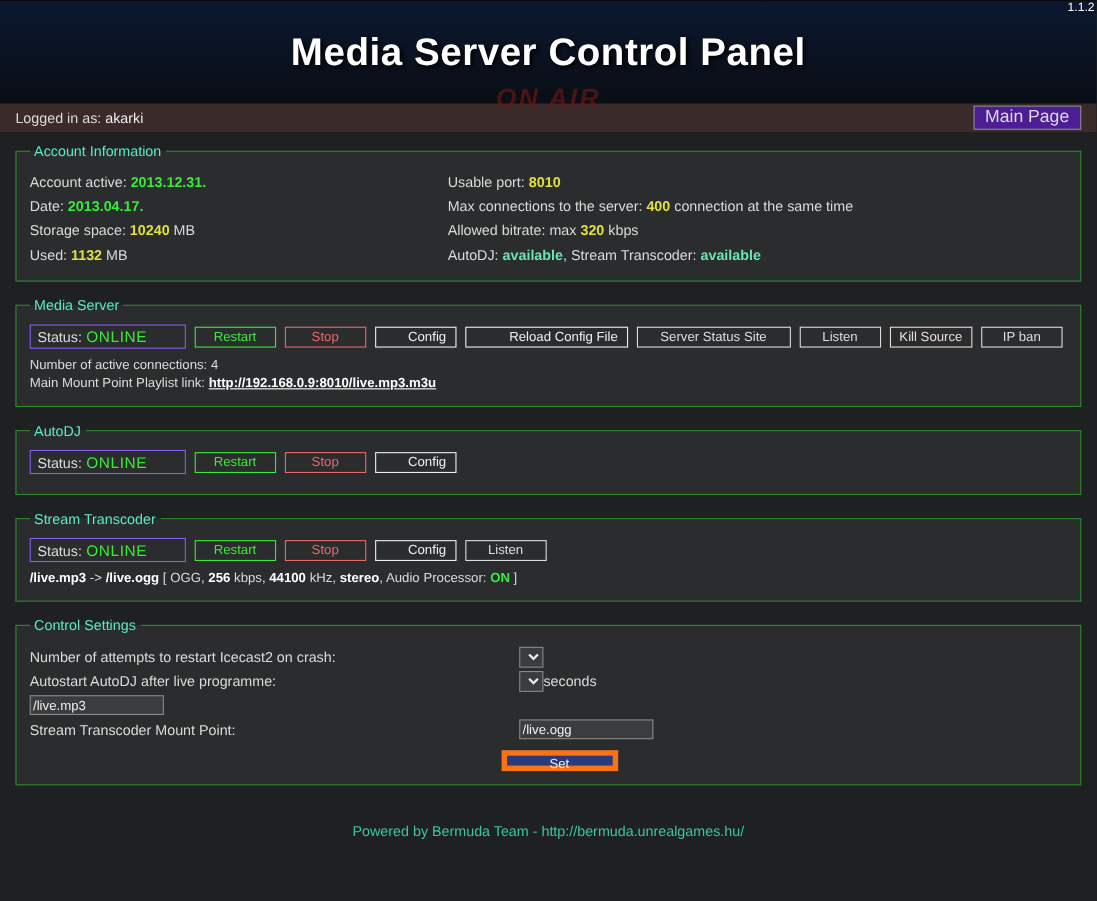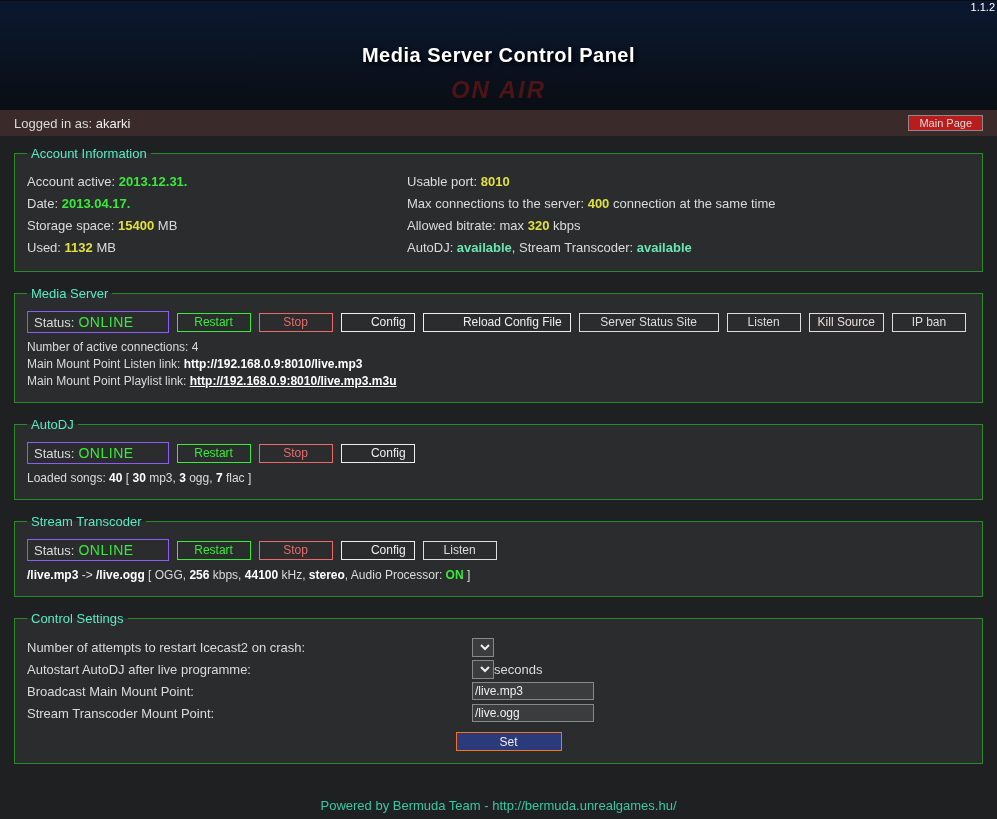--- a/index.html
+++ b/index.html
@@ -1,23 +1,23 @@
 <!DOCTYPE html>
 <html><head>
 <meta charset="utf-8">
 <style>
 * { box-sizing: border-box; margin: 0; padding: 0; }
 body { background: #1e2022; color: #dadcda; font-family: Verdana, sans-serif; font-size: 12px; width: 997px; height: 819px; overflow: hidden; }
-.header { width: 100%; height: 110px; background: linear-gradient(180deg, #0a1830 0%, #0a0e14 100%); position: relative; display: flex; align-items: center; justify-content: center; border-top: 1px solid #0a0a10; }
+.header { width: 100%; height: 94px; background: linear-gradient(180deg, #0a1830 0%, #0a0e14 100%); position: relative; display: flex; align-items: center; justify-content: center; border-top: 1px solid #0a0a10; }
 .version { position: absolute; top: 0; right: 2px; color: #fff; font-size: 11px; }
-.page-title { font-size: 20px; font-weight: bold; color: #fff; text-shadow: 2px 2px 4px #000; letter-spacing: 0.5px; }
+.page-title { font-size: 35px; font-weight: bold; color: #fff; text-shadow: 2px 2px 4px #000; letter-spacing: 0.5px; }
 .onair { position: absolute; top: 75px; left: 50%; transform: translateX(-50%); color: #6a1614; font-weight: bold; font-size: 24px; letter-spacing: 2px; opacity: 0.7; font-style: italic; }
 .login-bar { background: #3a2a2a; color: #dadcda; font-size: 13px; padding: 4px 14px; display: flex; align-items: center; justify-content: space-between; height: 26px; }
 .login-bar .user { color: #eee; }
-.mainpage-btn { background: #b91c1c; border: 1px solid #8a8a8a; color: #dadcda; font-size: 11px; padding: 1px 10px; cursor: pointer; }
+.mainpage-btn { background: #4c1d95; border: 1px solid #8a8a8a; color: #dadcda; font-size: 16px; padding: 1px 10px; cursor: pointer; }
 .content { padding: 10px 14px; }
 fieldset { border: 1px solid #2a8a2a; border-radius: 0; background: #2a2c2e; margin-bottom: 14px; padding: 10px 12px 12px 12px; position: relative; }
 legend { color: #5aeac0; font-size: 13px; padding: 0 4px; background: transparent; }
 .row2 { display: flex; }
 .col { flex: 1; font-size: 13px; line-height: 22px; }
 .label { color: #dadcda; }
 .hl-yellow { color: #e0e040; font-weight: bold; margin-top: 40px; }
 .hl-green { color: #3aea3a; font-weight: bold; }
 .hl-lightgreen { color: #6ae6b0; font-weight: bold; }
 .status-row { display: flex; align-items: center; gap: 8px; margin-bottom: 6px; flex-wrap: wrap; }
@@ -30,21 +30,21 @@
 .btn-grey { border-color: #aaa; color: #ddd; background: #2a2c2e; }
 .btn-red2 { border-color: #ea3a3a; background: #6a1a1a; color: #eadada; }
 .info-line { font-size: 12px; line-height: 17px; color: #dadcda; }
 .info-line .wb { color: #fff; font-weight: bold; }
 .info-line a { color: #fff; font-weight: bold; text-decoration: underline; }
 .settings-row { display: flex; align-items: center; font-size: 13px; height: 22px; }
 .settings-row .slabel { width: 445px; }
 select, input[type=text] { background: #3a3c3e; border: 1px solid #888; color: #eee; font-size: 12px; padding: 1px 2px; font-family: Verdana, sans-serif; }
 select { width: 22px; height: 19px; }
 input[type=text] { width: 122px; height: 18px; }
-.set-btn { border: 1px solid #f97316; background: #2a3a7a; color: #eee; width: 106px; height: 19px; font-size: 12px; cursor: pointer; }
+.set-btn { border: 5px solid #f97316; background: #2a3a7a; color: #eee; width: 106px; height: 19px; font-size: 12px; cursor: pointer; }
 .set-wrap { display: flex; justify-content: center; padding-top: 8px; margin-left: 20px; }
 .footer { text-align: center; color: #3ac6a0; font-size: 13px; padding: 10px 0; }
 .footer a { color: #3ac6a0; text-decoration: none; }
 </style>
 </head>
 <body>
 
 <div class="header">
   <span class="version">1.1.2</span>
   <div class="page-title">Media Server Control Panel</div>
@@ -57,21 +57,21 @@
 </div>
 
 <div class="content">
 
 <fieldset>
   <legend>Account Information</legend>
   <div class="row2">
     <div class="col" style="flex:0 0 380px;">
       <div><span class="label">Account active: </span><span class="hl-green">2013.12.31.</span></div>
       <div><span class="label">Date: </span><span class="hl-green">2013.04.17.</span></div>
-      <div><span class="label">Storage space: </span><span class="hl-yellow">15400</span><span> MB</span></div>
+      <div><span class="label">Storage space: </span><span class="hl-yellow">10240</span><span> MB</span></div>
       <div><span class="label">Used: </span><span class="hl-yellow">1132</span><span> MB</span></div>
     </div>
     <div class="col">
       <div><span class="label">Usable port: </span><span class="hl-yellow">8010</span></div>
       <div><span class="label">Max connections to the server: </span><span class="hl-yellow">400</span><span> connection at the same time</span></div>
       <div><span class="label">Allowed bitrate: max </span><span class="hl-yellow">320</span><span> kbps</span></div>
       <div><span class="label">AutoDJ: </span><span class="hl-lightgreen">available</span><span>, Stream Transcoder: </span><span class="hl-lightgreen">available</span></div>
     </div>
   </div>
 </fieldset>
@@ -86,37 +86,33 @@
     <button class="cmd btn-green">Restart</button>
     <button class="cmd btn-red">Stop</button>
     <button class="cmd btn-blue">Config</button>
     <button class="cmd btn-blue" style="min-width:148px;">Reload Config File</button>
     <button class="cmd btn-grey" style="min-width:140px;">Server Status Site</button>
     <button class="cmd btn-grey">Listen</button>
     <button class="cmd btn-red2">Kill Source</button>
     <button class="cmd btn-grey">IP ban</button>
   </div>
   <div class="info-line"><span>Number of active connections: </span><span>4</span></div>
-  <div class="info-line"><span>Main Mount Point Listen link: </span><span class="wb">http://192.168.0.9:8010/live.mp3</span></div>
   <div class="info-line"><span>Main Mount Point Playlist link: </span><a href="#">http://192.168.0.9:8010/live.mp3.m3u</a></div>
 </fieldset>
 
 <fieldset>
   <legend>AutoDJ</legend>
   <div class="status-row">
     <span class="status-box">
           <span>Status: </span>
           <span class="online">ONLINE</span>
         </span>
     <button class="cmd btn-green">Restart</button>
     <button class="cmd btn-red">Stop</button>
     <button class="cmd btn-blue">Config</button>
-  </div>
-  <div class="info-line">
-    <span>Loaded songs: </span><span class="wb">40</span><span> [ </span><span class="wb">30</span><span> mp3, </span><span class="wb">3</span><span> ogg, </span><span class="wb">7</span><span> flac ]</span>
   </div>
 </fieldset>
 
 <fieldset>
   <legend>Stream Transcoder</legend>
   <div class="status-row">
     <span class="status-box">
           <span>Status: </span>
           <span class="online">ONLINE</span>
         </span>
@@ -135,21 +131,20 @@
   <div class="settings-row">
     <span class="slabel">Number of attempts to restart Icecast2 on crash:</span>
     <select><option>50</option></select>
   </div>
   <div class="settings-row">
     <span class="slabel">Autostart AutoDJ after live programme:</span>
     <select><option>4</option></select>
     <span> seconds</span>
   </div>
   <div class="settings-row">
-    <span class="slabel">Broadcast Main Mount Point:</span>
     <input type="text" value="/live.mp3" style="">
   </div>
   <div class="settings-row">
     <span class="slabel">Stream Transcoder Mount Point:</span>
     <input type="text" value="/live.ogg" style="">
   </div>
   <div class="set-wrap">
     <button class="set-btn">Set</button>
   </div>
 </fieldset>

